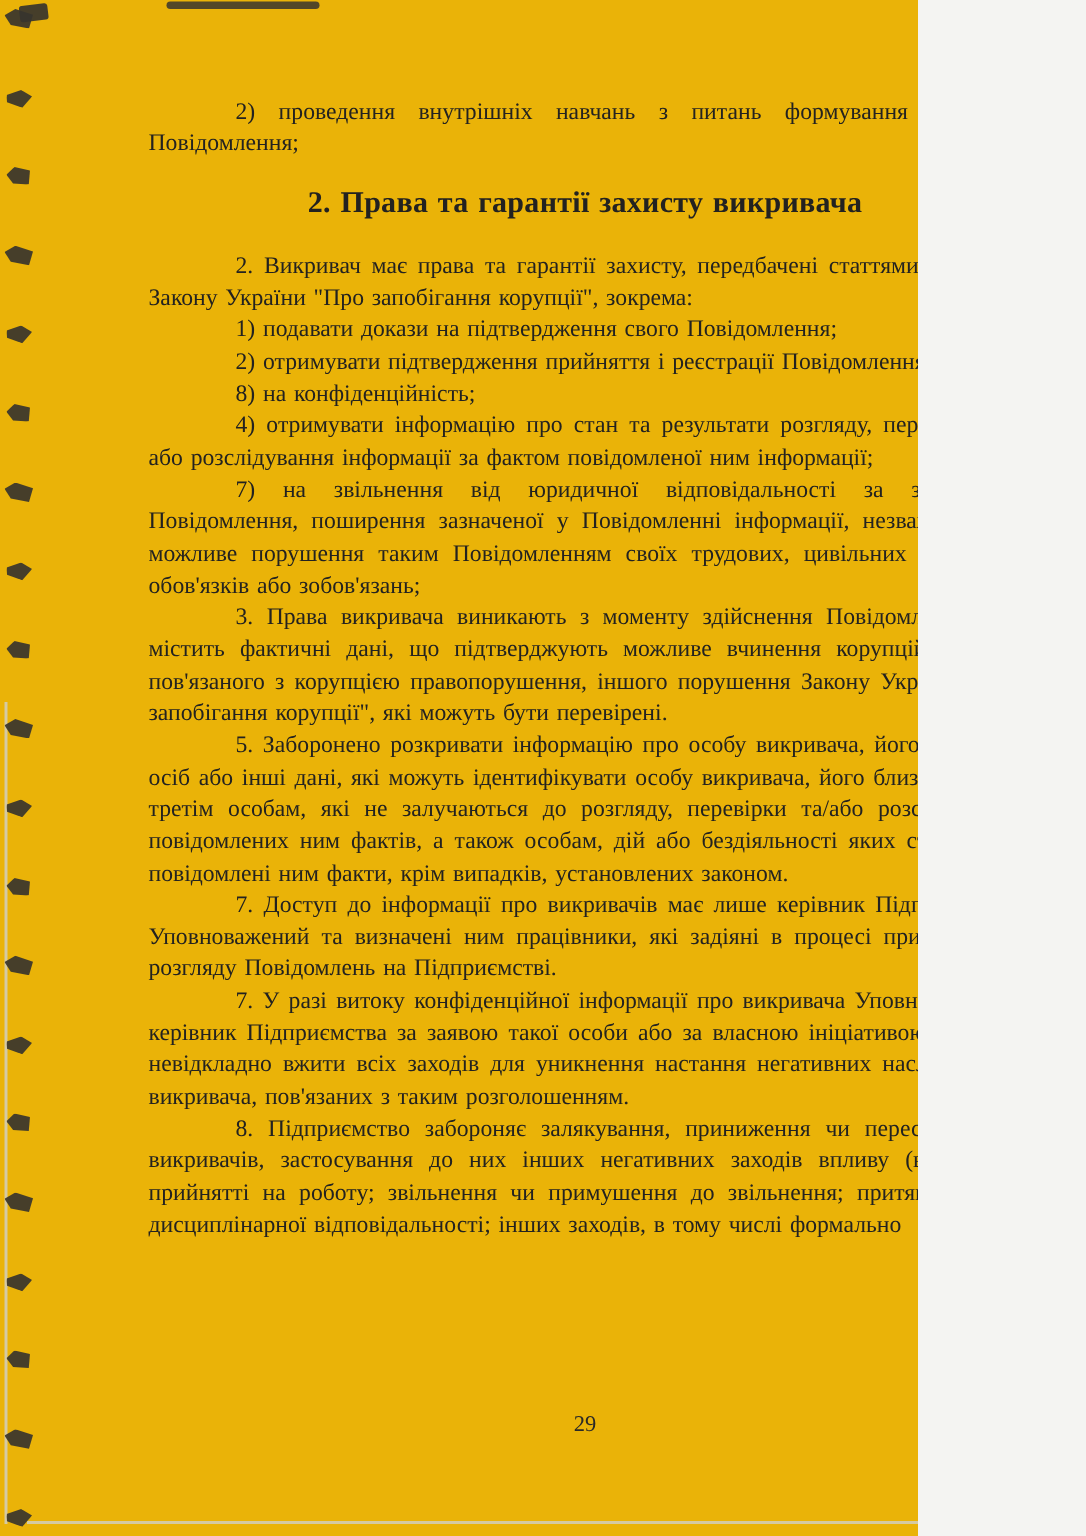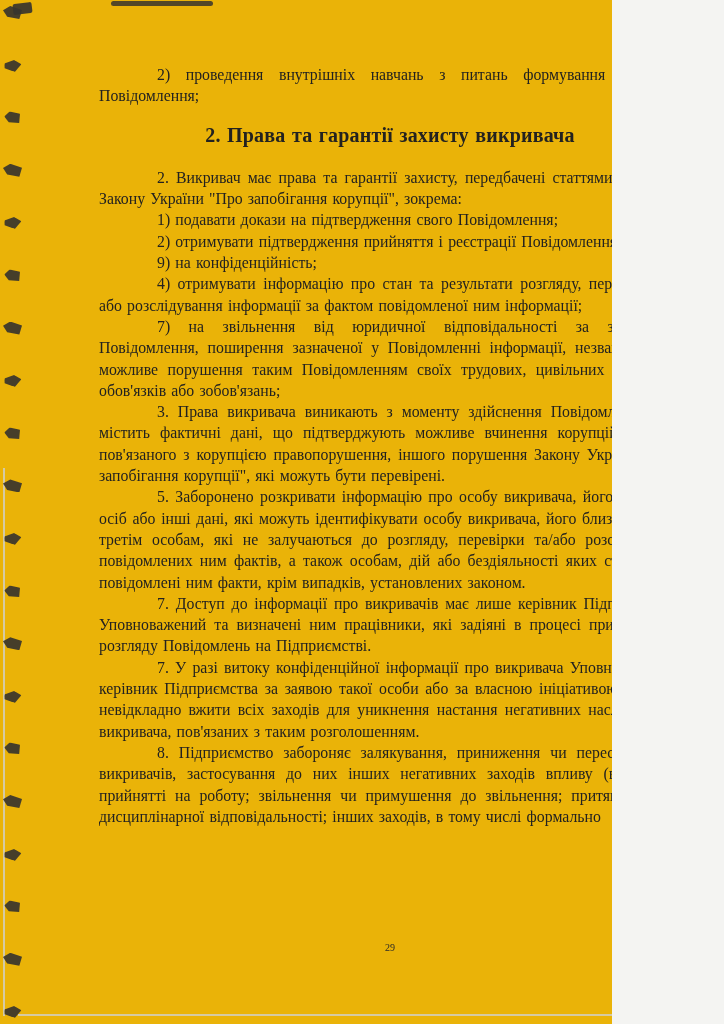--- a/index.html
+++ b/index.html
@@ -58,21 +58,21 @@
   .para { margin: 0; text-indent: 58px; }
   .heading {
     margin: 18px 0 21px 0;
     font-size: 20px; font-weight: bold;
     text-align: center; text-indent: 0;
     letter-spacing: .2px;
   }
   .footer {
     position: absolute; left: 99px; top: 942px;
     width: 582px; text-align: center;
-    color: #2a2927; font-size: 10px;
+    color: #2a2927; font-size: 15px;
     font-family: "Liberation Serif", "DejaVu Serif", serif;
   }
 </style>
 </head>
 <body>
 
 <div class="page">
 
   <div class="edge-left" style="background: rgb(207, 207, 202);"></div>
   <div class="edge-bottom" style="background: rgb(207, 207, 202);"></div>
@@ -104,21 +104,21 @@
 
   <div class="text-block">
 
     <p class="para">2) проведення внутрішніх навчань з питань формування культури Повідомлення;</p>
 
     <p class="para heading">2. Права та гарантії захисту викривача</p>
 
     <p class="para">2. Викривач має права та гарантії захисту, передбачені статтями 53³ - 53⁸ Закону України "Про запобігання корупції", зокрема:</p>
     <p class="para">1) подавати докази на підтвердження свого Повідомлення;</p>
     <p class="para">2) отримувати підтвердження прийняття і реєстрації Повідомлення;</p>
-    <p class="para">9) на конфіденційність;</p>
+    <p class="para">8) на конфіденційність;</p>
     <p class="para">4) отримувати інформацію про стан та результати розгляду, перевірки та/або розслідування інформації за фактом повідомленої ним інформації;</p>
     <p class="para">7) на звільнення від юридичної відповідальності за здійснення Повідомлення, поширення зазначеної у Повідомленні інформації, незважаючи на можливе порушення таким Повідомленням своїх трудових, цивільних чи інших обов'язків або зобов'язань;</p>
     <p class="para">3. Права викривача виникають з моменту здійснення Повідомлення, яке містить фактичні дані, що підтверджують можливе вчинення корупційного або пов'язаного з корупцією правопорушення, іншого порушення Закону України "Про запобігання корупції", які можуть бути перевірені.</p>
     <p class="para">5. Заборонено розкривати інформацію про особу викривача, його близьких осіб або інші дані, які можуть ідентифікувати особу викривача, його близьких осіб, третім особам, які не залучаються до розгляду, перевірки та/або розслідування повідомлених ним фактів, а також особам, дій або бездіяльності яких стосуються повідомлені ним факти, крім випадків, установлених законом.</p>
     <p class="para">7. Доступ до інформації про викривачів має лише керівник Підприємства, Уповноважений та визначені ним працівники, які задіяні в процесі прийняття та розгляду Повідомлень на Підприємстві.</p>
     <p class="para">7. У разі витоку конфіденційної інформації про викривача Уповноважений, керівник Підприємства за заявою такої особи або за власною ініціативою повинен невідкладно вжити всіх заходів для уникнення настання негативних наслідків для викривача, пов'язаних з таким розголошенням.</p>
     <p class="para">8. Підприємство забороняє залякування, приниження чи переслідування викривачів, застосування до них інших негативних заходів впливу (відмови у прийнятті на роботу; звільнення чи примушення до звільнення; притягнення до дисциплінарної відповідальності; інших заходів, в тому числі формально</p>
 
   </div>
 

